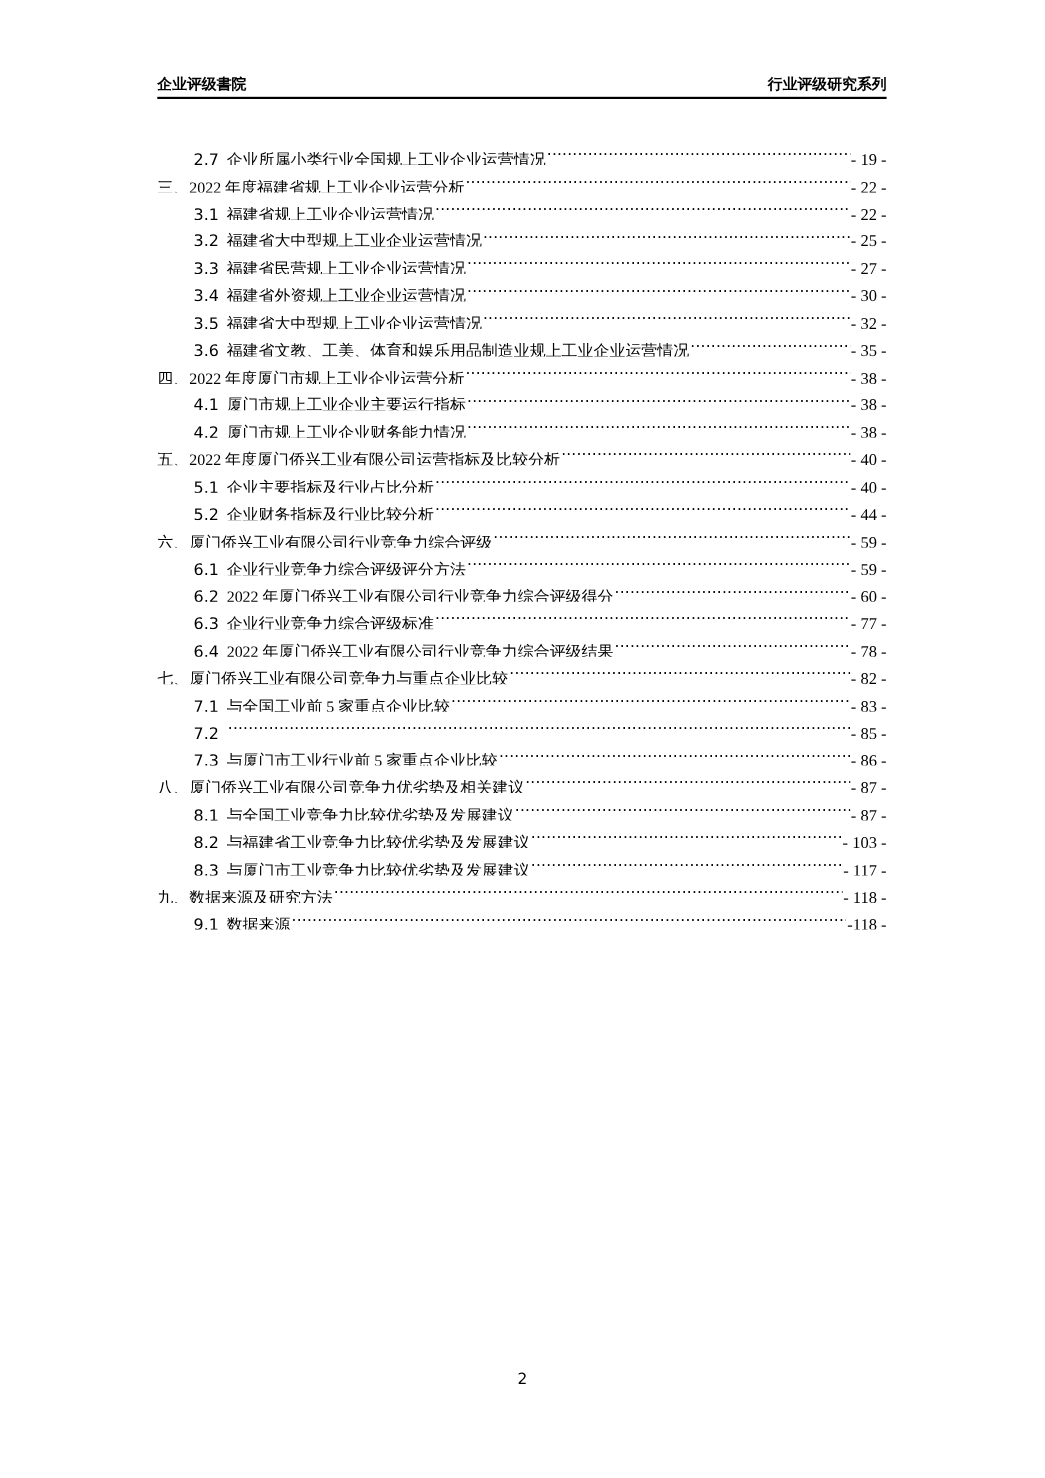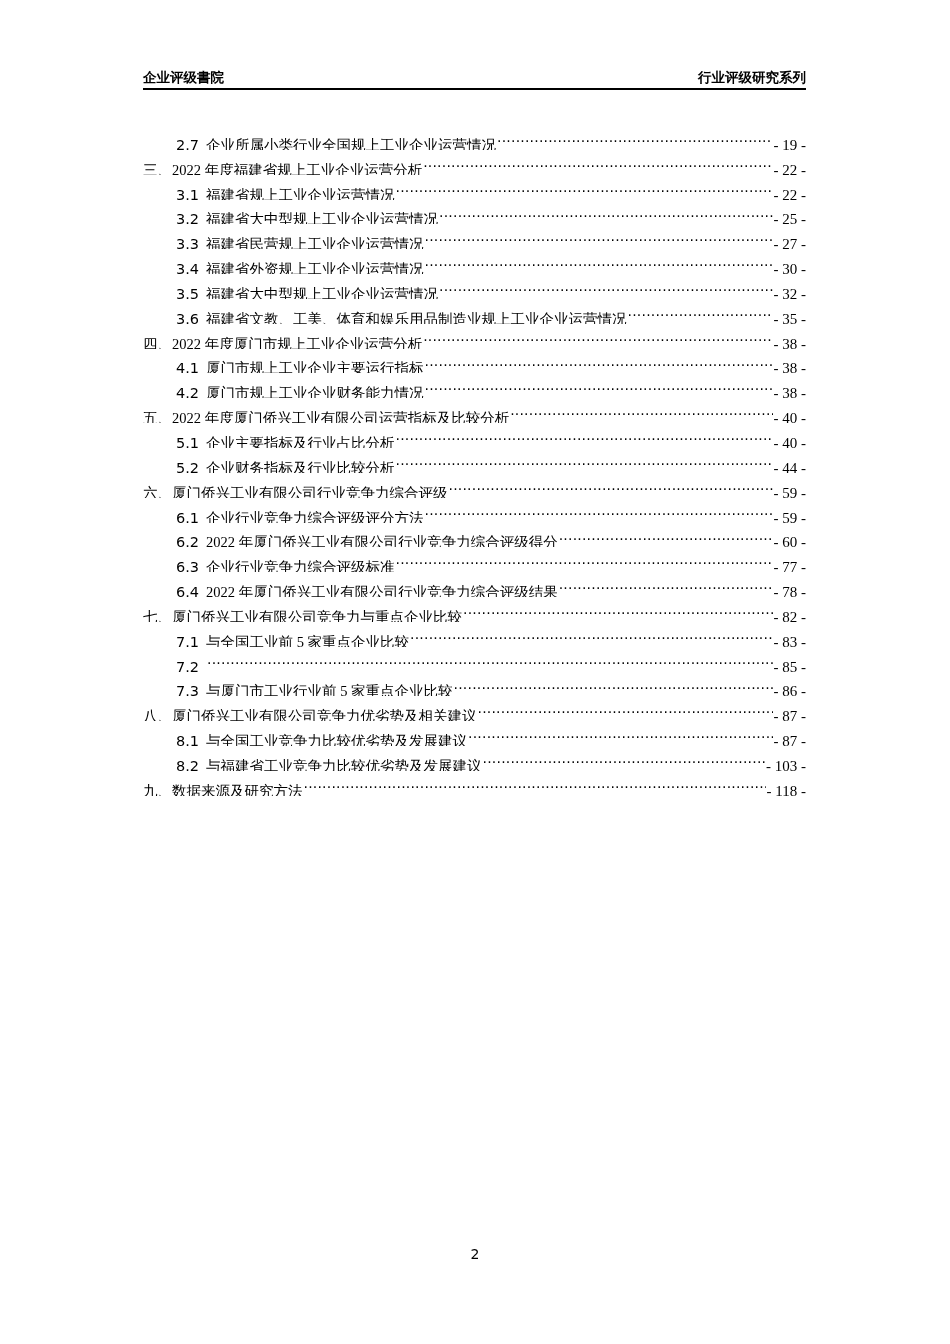--- a/index.html
+++ b/index.html
@@ -253,21 +253,33 @@
       <span class="title">与全国工业竞争力比较优劣势及发展建议</span>
       <span class="leader"></span>
       <span class="page">- 87 -</span>
     </div>
     <div class="toc-entry level-2">
       <span class="num">8.2</span>
       <span class="title">与福建省工业竞争力比较优劣势及发展建议</span>
       <span class="leader"></span>
       <span class="page">- 103 -</span>
     </div>
+    <div class="toc-entry level-2">
+      <span class="num">8.3</span>
+      <span class="title">与厦门市工业竞争力比较优劣势及发展建议</span>
+      <span class="leader"></span>
+      <span class="page">- 117 -</span>
+    </div>
     <div class="toc-entry level-1">
       <span class="num">九、</span>
       <span class="title">数据来源及研究方法</span>
       <span class="leader"></span>
       <span class="page">- 118 -</span>
     </div>
+    <div class="toc-entry level-2">
+      <span class="num">9.1</span>
+      <span class="title">数据来源</span>
+      <span class="leader"></span>
+      <span class="page">-118 -</span>
+    </div>
   </div>
 
 <div class="footer-page">2</div>
 
 </body></html>

